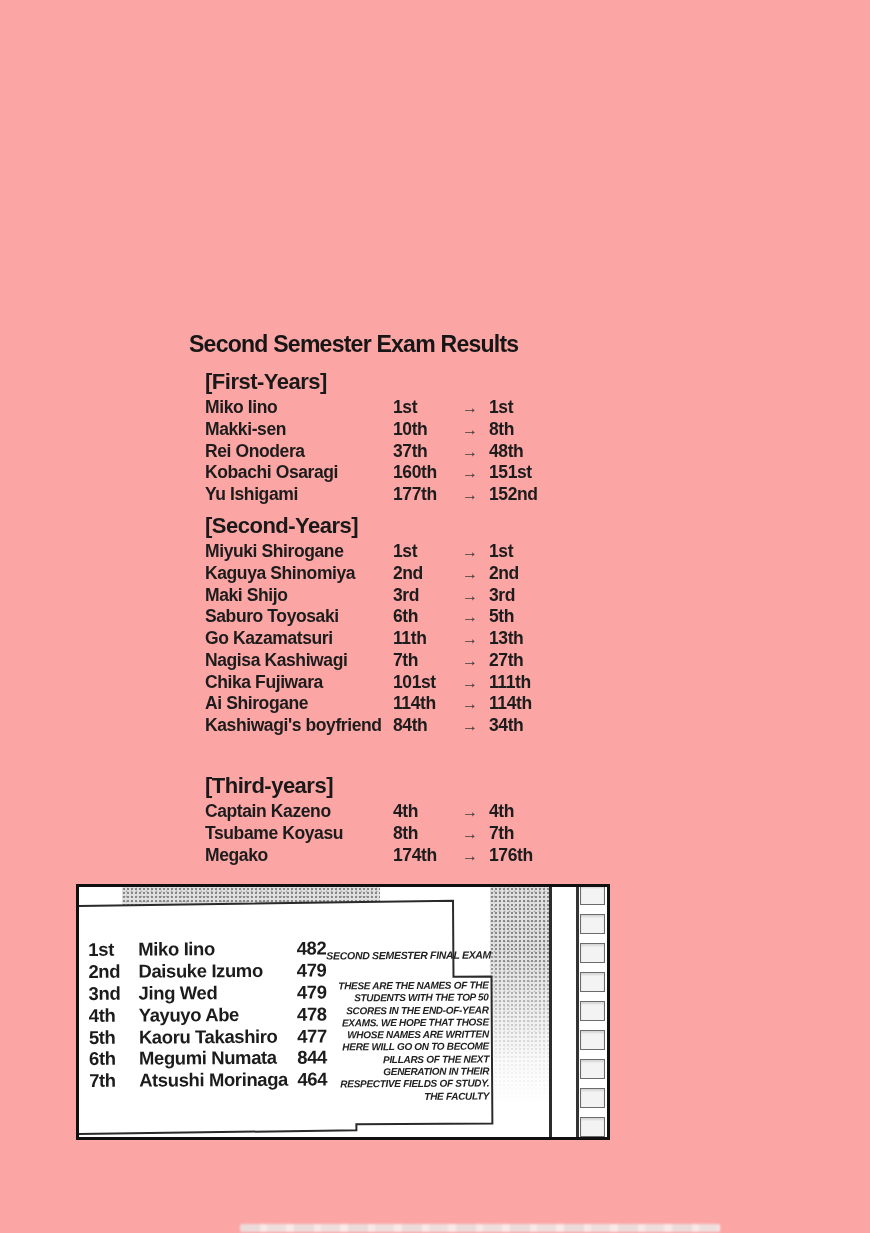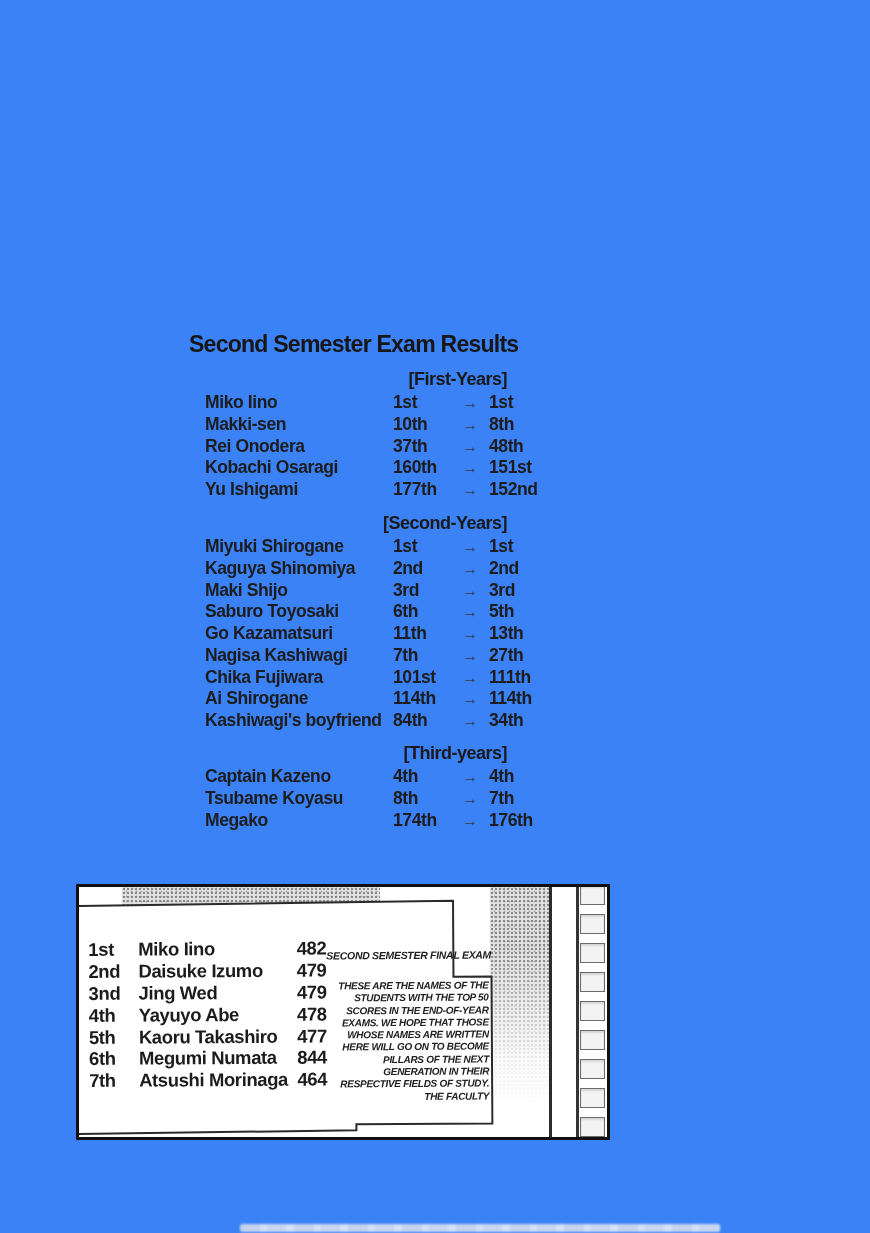--- a/index.html
+++ b/index.html
@@ -1,29 +1,29 @@
 <!DOCTYPE html>
 <html><head>
 <meta charset="utf-8">
 <style>
   html,body{margin:0;padding:0;background:#ffffff;}
   .page{
-    position:relative;width:870px;height:1233px;background:#3b82f6;overflow:hidden;
+    position:relative;width:870px;height:1233px;background:#fca5a5;overflow:hidden;
     font-family:"Liberation Sans", sans-serif;color:#1c1c1c;
   }
   
   .title{
     position:absolute;left:189px;top:330px;margin:0;
     font-size:24px;font-weight:700;letter-spacing:-0.8px;color:#161616;
     transform:scaleX(0.96);transform-origin:left center;white-space:nowrap;
   }
   .results{position:absolute;left:205px;top:0;width:340px;}
   .sec{position:absolute;left:0;width:340px;}
   .sec-label{
-    width:302px;text-align:right;font-size:18px;font-weight:700;
+    width:302px;text-align:left;font-size:22px;font-weight:700;
     letter-spacing:-0.5px;white-space:nowrap;color:#191919;
   }
   .rows{position:relative;margin-top:2px;}
   .rrow{position:relative;height:21.75px;font-size:17.5px;font-weight:700;letter-spacing:-0.4px;white-space:nowrap;}
   .rrow span{position:absolute;top:0;line-height:21.75px;}
   .c-name{left:0;}
   .c-before{left:188px;}
   .c-arrow{left:246px;width:38px;text-align:center;font-weight:400;font-size:16px;color:#3a3a3a;letter-spacing:0;}
   .c-after{left:284px;}
   
@@ -164,21 +164,21 @@
         </div>
         <div class="rrow">
           <span class="c-name">Kashiwagi's boyfriend</span>
           <span class="c-before">84th</span>
           <span class="c-arrow">→</span>
           <span class="c-after">34th</span>
         </div>
       </div>
     </div>
 
-    <div class="sec" style="top:743px">
+    <div class="sec" style="top:773px">
       <div class="sec-label">[Third-years]</div>
       <div class="rows">
         <div class="rrow">
           <span class="c-name">Captain Kazeno</span>
           <span class="c-before">4th</span>
           <span class="c-arrow">→</span>
           <span class="c-after">4th</span>
         </div>
         <div class="rrow">
           <span class="c-name">Tsubame Koyasu</span>

